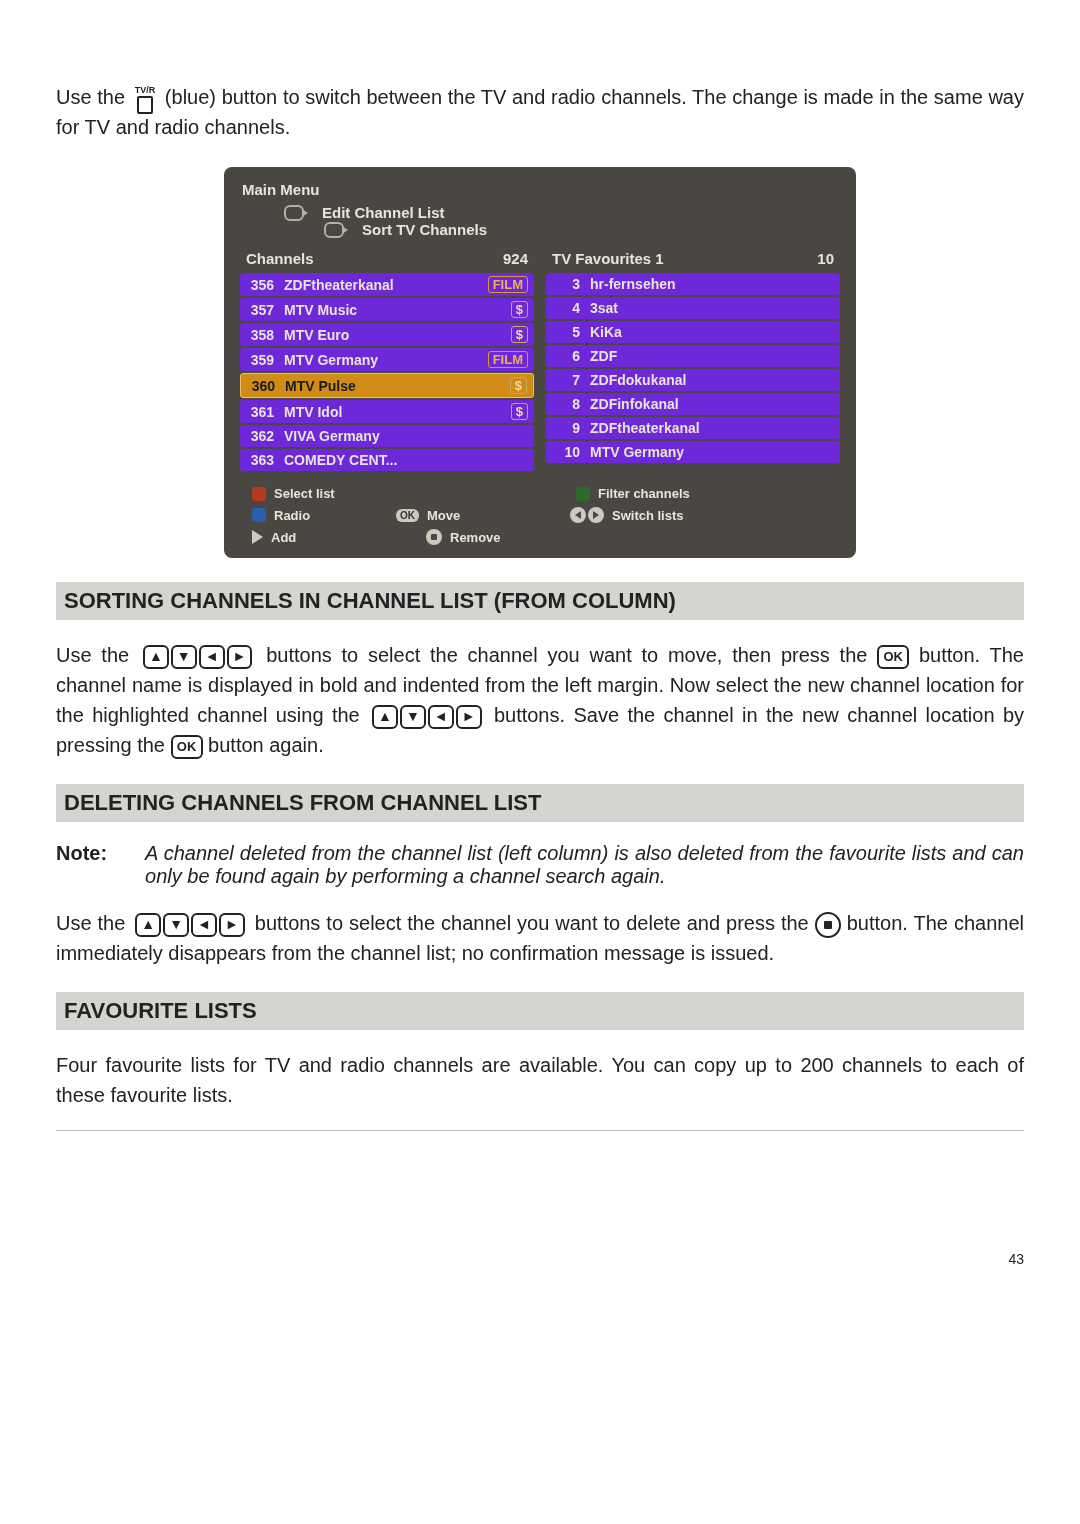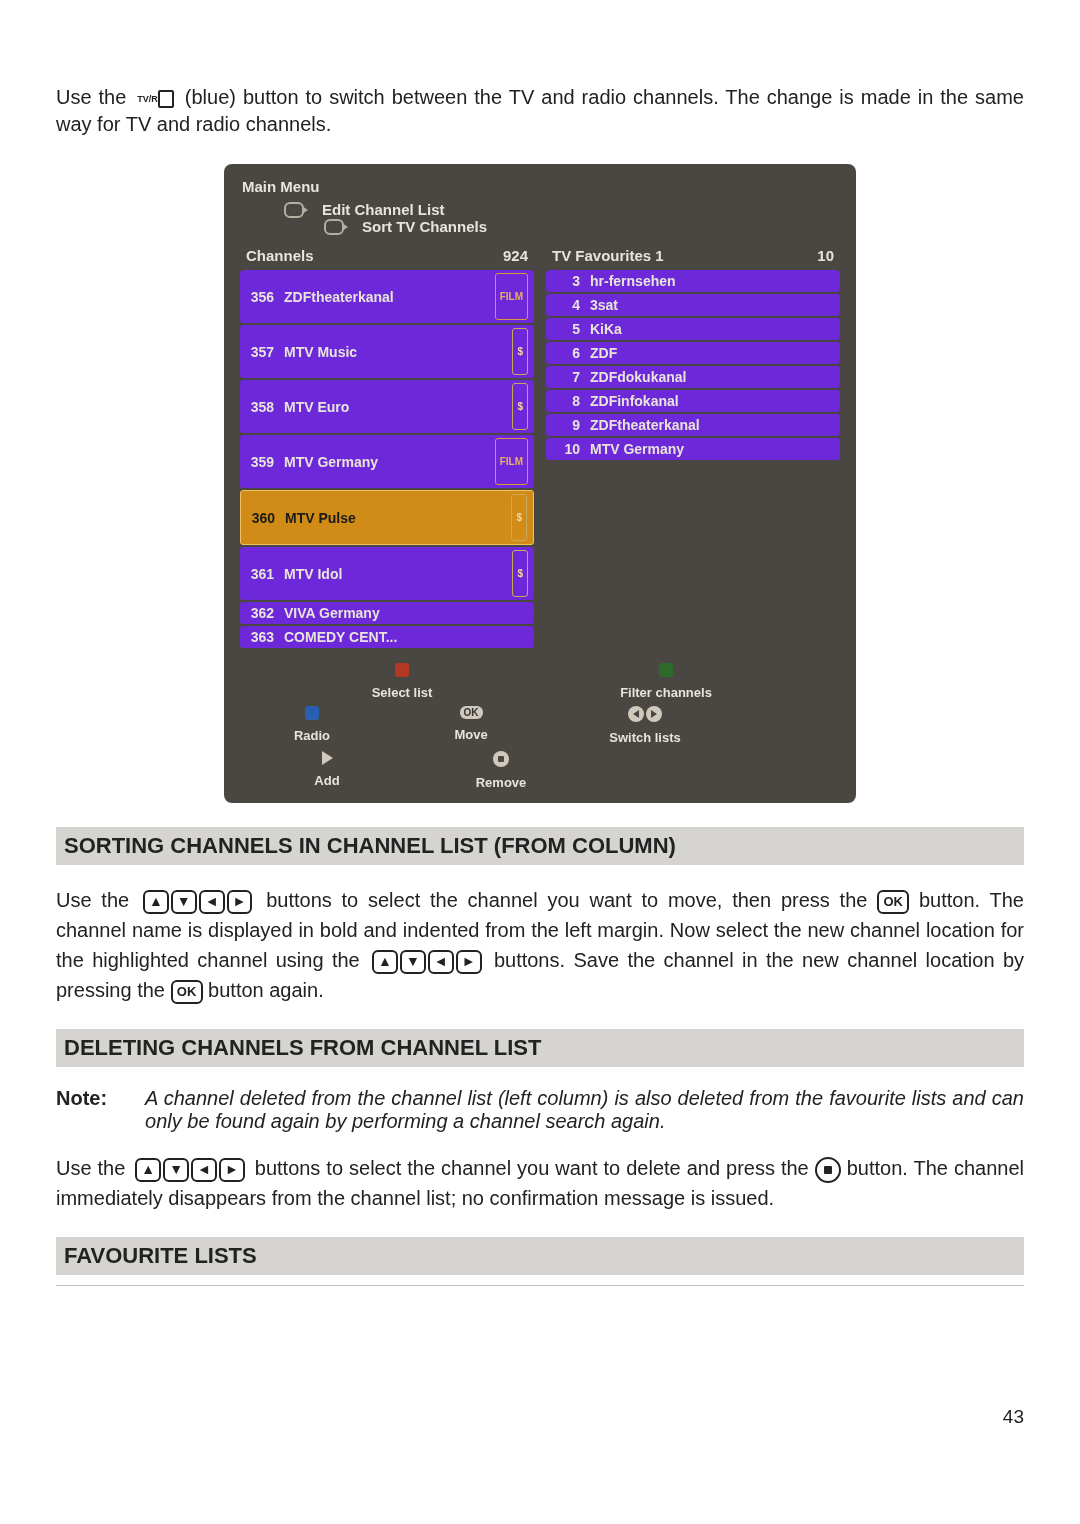--- a/index.html
+++ b/index.html
@@ -2,58 +2,58 @@
 <html><head>
 <meta charset="utf-8">
 <style>
   html,body{margin:0;padding:0;background:#fff;}
   body{width:1080px;font-family:Arial,Helvetica,sans-serif;color:#222;}
   .page{padding:56px 56px 40px 56px;}
   .title-bar{background:#d6d4d0;text-align:center;padding:14px 0 20px 0;}
   .title-bar h1{margin:0;font-size:30px;font-weight:700;letter-spacing:.5px;}
   .intro{margin-top:28px;font-size:20px;line-height:1.35;text-align:justify;}
   .key-small{display:inline-block;vertical-align:middle;margin:0 4px;}
-  .tvr-key{display:inline-flex;align-items:center;}
+  .tvr-key{display:inline-flex;flex-direction:column;align-items:center;}
   .tvr-key .lbl{font-size:9px;font-weight:700;}
   .tvr-key .sq{width:12px;height:14px;border:2px solid #222;border-radius:2px;}
   .key{display:inline-flex;align-items:center;justify-content:center;border:2px solid #222;border-radius:6px;height:24px;min-width:24px;padding:0 4px;font-size:14px;box-sizing:border-box;vertical-align:middle;}
   .key.ok{font-weight:700;font-size:13px;min-width:32px;}
   .key.round{border-radius:50%;width:26px;height:26px;min-width:26px;}
   .key.round::after{content:"";width:8px;height:8px;background:#222;border-radius:1px;}
   .arrow-group{display:inline-flex;gap:2px;vertical-align:middle;margin:0 4px;}
   .section-bar{background:#d6d4d0;padding:6px 8px;margin-top:24px;}
   .section-bar h2{margin:0;font-size:22px;font-weight:700;}
   .body-text{font-size:20px;line-height:1.5;text-align:justify;margin-top:20px;}
   .note-line{font-size:20px;margin-top:20px;display:flex;gap:38px;}
   .note-line .lbl{font-weight:700;flex-shrink:0;}
   .note-line .txt{font-style:italic;text-align:justify;}
-  .page-num{text-align:right;font-size:19px;margin-top:120px;}
+  .page-num{text-align:right;font-size:14px;margin-top:120px;}
   hr.foot{border:none;border-top:1px solid #bfbfbf;margin-top:10px;}
 
   
   .osd{width:600px;margin:26px auto 10px auto;background:#4a4641;border-radius:8px;padding:14px 16px 10px 16px;color:#e8e4dc;font-family:Arial,sans-serif;position:relative;font-size:15px;}
   .osd .crumb{font-weight:700;margin:0 0 6px 4px;}
   .osd .crumb1{margin-left:2px;}
   .osd .crumb2{margin-left:44px;font-weight:600;}
   .osd .crumb3{margin-left:84px;font-weight:600;}
   .crumb-row{display:flex;align-items:center;gap:18px;}
   .crumb-ico{width:16px;height:12px;border:2px solid #b5afa3;border-radius:6px;position:relative;}
   .crumb-ico::after{content:"";position:absolute;right:-6px;top:2px;border-left:6px solid #b5afa3;border-top:4px solid transparent;border-bottom:4px solid transparent;}
   .lists{display:flex;gap:12px;margin-top:10px;}
   .listbox{flex:1;}
   .listhead{display:flex;justify-content:space-between;font-weight:700;padding:2px 6px 6px 6px;}
   .rows{border-radius:4px;overflow:hidden;position:relative;}
   .row{display:flex;align-items:center;background:#6d28d9;margin-bottom:2px;padding:3px 6px;border-radius:3px;font-weight:600;font-size:14px;gap:10px;}
   .row .num{width:28px;text-align:right;}
   .row .nm{flex:1;white-space:nowrap;overflow:hidden;text-overflow:ellipsis;}
   .row.sel{background:#d18b17;color:#1b1b1b;border:1px solid #f0c060;}
-  .tag{font-size:10px;padding:17px 4px;border-radius:3px;border:1px solid #caa95a;color:#f2d89a;}
+  .tag{font-size:13px;padding:0 4px;border-radius:3px;border:1px solid #caa95a;color:#f2d89a;}
   .tag.or{border-color:#d89a3a;color:#e8b25a;}
   .actions{display:flex;flex-wrap:wrap;margin-top:10px;}
-  .act{display:flex;align-items:center;gap:8px;font-weight:700;font-size:13px;width:50%;padding:3px 12px;flex-direction:column;}
+  .act{display:flex;align-items:center;gap:8px;font-weight:700;font-size:13px;width:50%;padding:3px 12px;}
   .dot{width:14px;height:14px;border-radius:3px;display:inline-block;}
   .dot.red{background:#b33924;}
   .dot.green{background:#2e6b2b;}
   .dot.blue{background:#2a5fb0;}
   .dot.play{width:0;height:0;border-left:11px solid #cfc9bd;border-top:7px solid transparent;border-bottom:7px solid transparent;background:none;border-radius:0;}
   .dot.stop{background:#cfc9bd;border-radius:50%;width:16px;height:16px;position:relative;}
   .dot.stop::after{content:"";position:absolute;inset:5px;background:#4a4641;border-radius:1px;}
   .okpill{display:inline-flex;align-items:center;justify-content:center;background:#cfc9bd;color:#333;font-size:10px;font-weight:700;border-radius:6px;padding:1px 4px;}
   .rwff{display:inline-flex;gap:2px;}
   .rwff span{width:16px;height:16px;border-radius:50%;background:#cfc9bd;display:inline-flex;align-items:center;justify-content:center;}
@@ -251,16 +251,17 @@
         <span class="key">►</span>
     </span>
     <span> buttons to select the channel you want to delete and press the </span>
     <span class="key round"></span>
     <span> button. The channel immediately disappears from the channel list; no confirmation message is issued.</span>
   </p>
 
   <div class="section-bar">
       <h2>FAVOURITE LISTS</h2>
     </div>
+  <p class="body-text">Four favourite lists for TV and radio channels are available. You can copy up to 200 channels to each of these favourite lists.</p>
 
   <hr class="foot">
   <div class="page-num">43</div>
 </div>
 
 </body></html>

